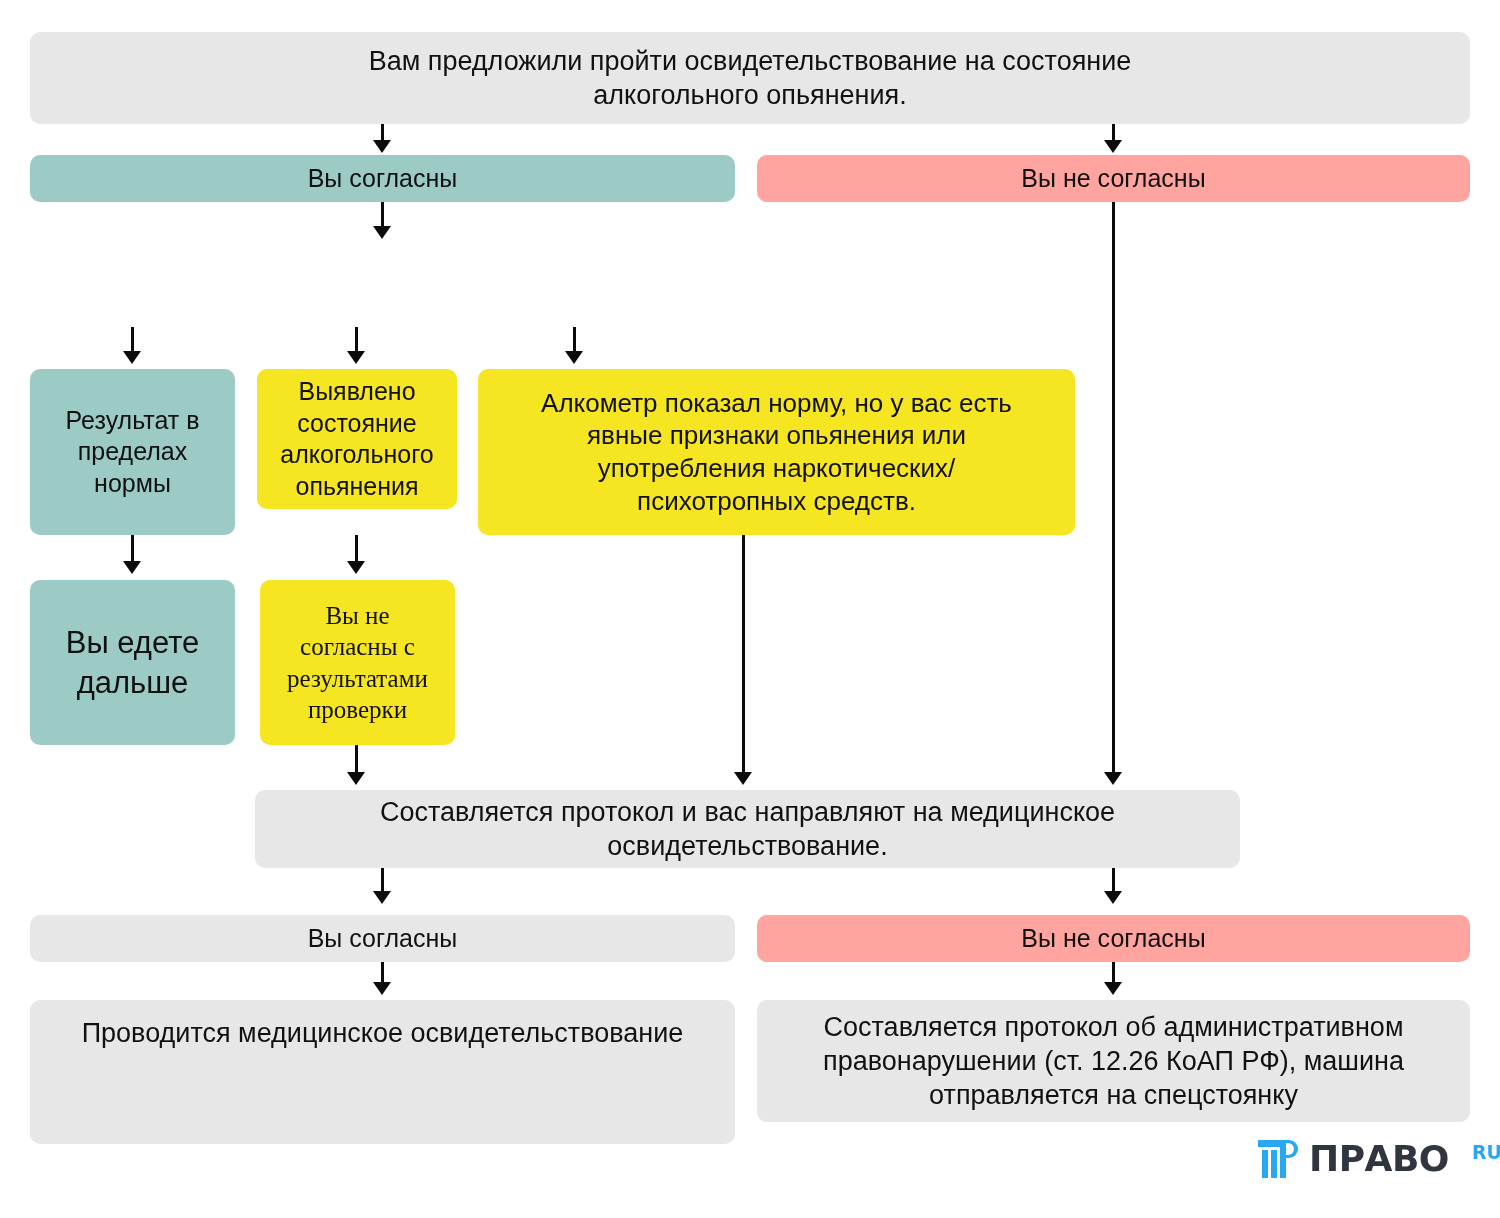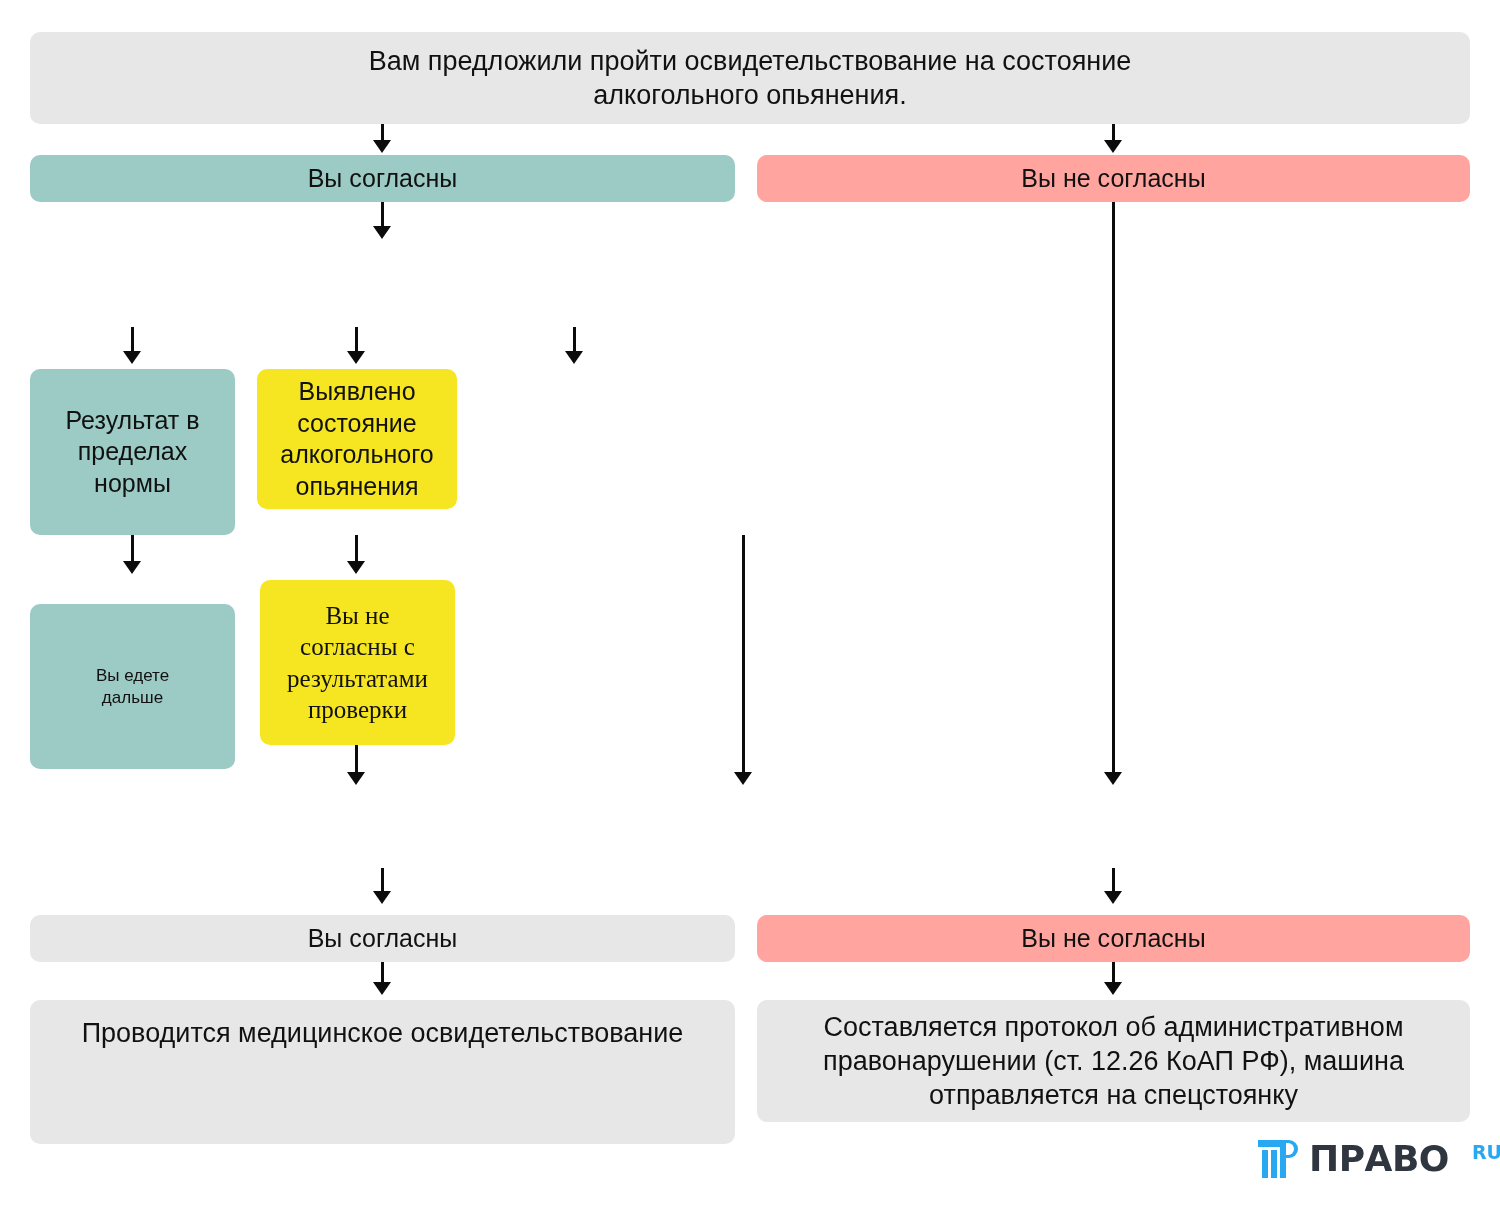--- a/index.html
+++ b/index.html
@@ -90,29 +90,35 @@
 
   <div class="node teal" style="left:30px; top:369px; width:205px; height:166px; font-size:25px;">Результат в
 пределах
 нормы</div>
 
   <div class="node yellow" style="left:257px; top:369px; width:200px; height:140px; font-size:25px;">Выявлено
 состояние
 алкогольного
 опьянения</div>
 
+  <div class="node yellow" style="left:478px; top:369px; width:597px; height:166px; font-size:26px;">Алкометр показал норму, но у вас есть
+явные признаки опьянения или
+употребления наркотических/
+психотропных средств.</div>
 
-  <div class="node teal" style="left:30px; top:580px; width:205px; height:165px; font-size:17px;margin-top:24px;">Вы едете
+  <div class="node teal" style="left:30px; top:580px; width:205px; height:165px; font-size:31px;">Вы едете
 дальше</div>
 
   <div class="node yellow" style="left:260px; top:580px; width:195px; height:165px; font-size:25px;font-family:Liberation Serif, serif;">Вы не
 согласны с
 результатами
 проверки</div>
 
+  <div class="node grey" style="left:255px; top:790px; width:985px; height:78px; font-size:27px;">Составляется протокол и вас направляют на медицинское
+освидетельствование.</div>
 
   <div class="node grey" style="left:30px; top:915px; width:705px; height:47px; font-size:25px;">Вы согласны</div>
 
   <div class="node salmon" style="left:757px; top:915px; width:713px; height:47px; font-size:25px;">Вы не согласны</div>
 
   <div class="node grey" style="left:30px; top:1000px; width:705px; height:144px; font-size:27px; align-items:flex-start; padding-top:16px;">Проводится медицинское освидетельствование</div>
 
   <div class="node grey" style="left:757px; top:1000px; width:713px; height:122px; font-size:27px;">Составляется протокол об административном
 правонарушении (ст. 12.26 КоАП РФ), машина
 отправляется на спецстоянку</div>

